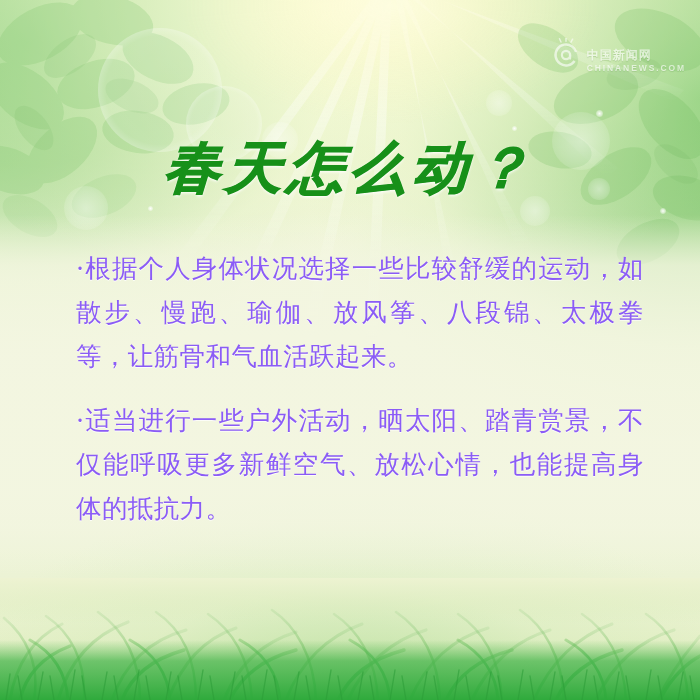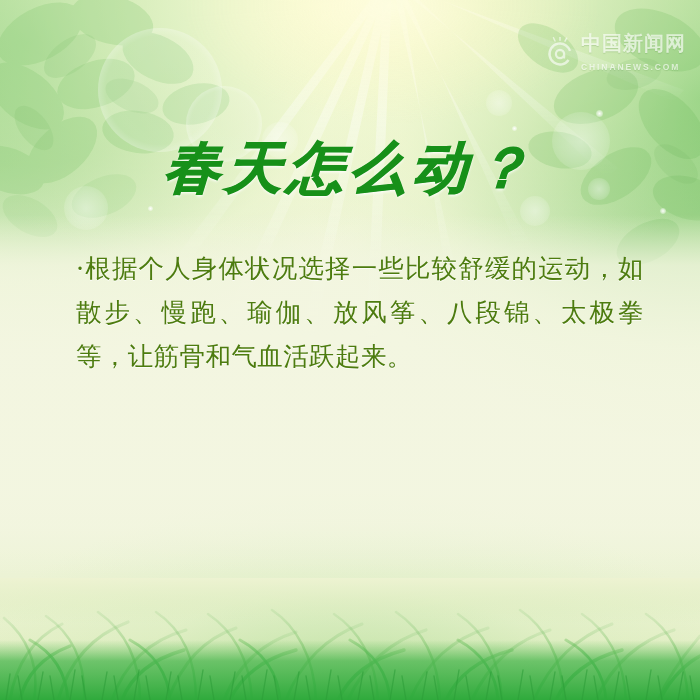--- a/index.html
+++ b/index.html
@@ -65,33 +65,34 @@
     right: 14px;
     display: flex;
     align-items: center;
     gap: 5px;
     opacity: 0.62;
   }
   .wm-mark { position: relative; width: 30px; height: 30px; flex: 0 0 auto; }
   .wm-text { display: flex; flex-direction: column; line-height: 1; }
   .wm-cn {
     font-family: "Liberation Sans", "DejaVu Sans", sans-serif;
-    font-size: 20px;
+    font-size: 12px;
     font-weight: 700;
     color: #ffffff;
     letter-spacing: 1px;
     text-shadow: 0 1px 1px rgba(80,130,60,0.35);
+    margin-top: 16px;
   }
   .wm-en {
     font-family: "Liberation Sans", "DejaVu Sans", sans-serif;
     font-size: 8.5px;
     font-weight: 700;
     color: #ffffff;
     letter-spacing: 1.9px;
-    margin-top: 10px;
+    margin-top: 3px;
     text-shadow: 0 1px 1px rgba(80,130,60,0.3);
   }
 
   
   .title {
     position: absolute;
     top: 140px;
     left: 0;
     width: 100%;
     text-align: center;
@@ -111,21 +112,21 @@
   .copy {
     position: absolute;
     left: 76px;
     right: 56px;
     top: 246px;
   }
   .para {
     font-family: "DejaVu Serif", "Liberation Serif", serif;
     font-size: 25.5px;
     line-height: 44px;
-    color: #4d7c0f;
+    color: #8b5cf6;
     letter-spacing: 0.4px;
     margin: 0 0 20px 0;
     text-align: justify;
     text-justify: inter-character;
     text-shadow: 0 1px 0 rgba(255,255,255,0.75);
   }
   .para:last-child { margin-bottom: 0; }
   .para.short { text-align: left; }
 </style>
 </head>
@@ -351,15 +352,16 @@
     <div class="wm-text">
       <span class="wm-cn">中国新闻网</span>
       <span class="wm-en">CHINANEWS.COM</span>
     </div>
   </div>
 
   <div class="title">春天怎么动？</div>
 
   <div class="copy">
     <p class="para">·根据个人身体状况选择一些比较舒缓的运动，如散步、慢跑、瑜伽、放风筝、八段锦、太极拳等，让筋骨和气血活跃起来。</p>
+    <p class="para">·适当进行一些户外活动，晒太阳、踏青赏景，不仅能呼吸更多新鲜空气、放松心情，也能提高身体的抵抗力。</p>
   </div>
 
 </div>
 
 </body></html>

